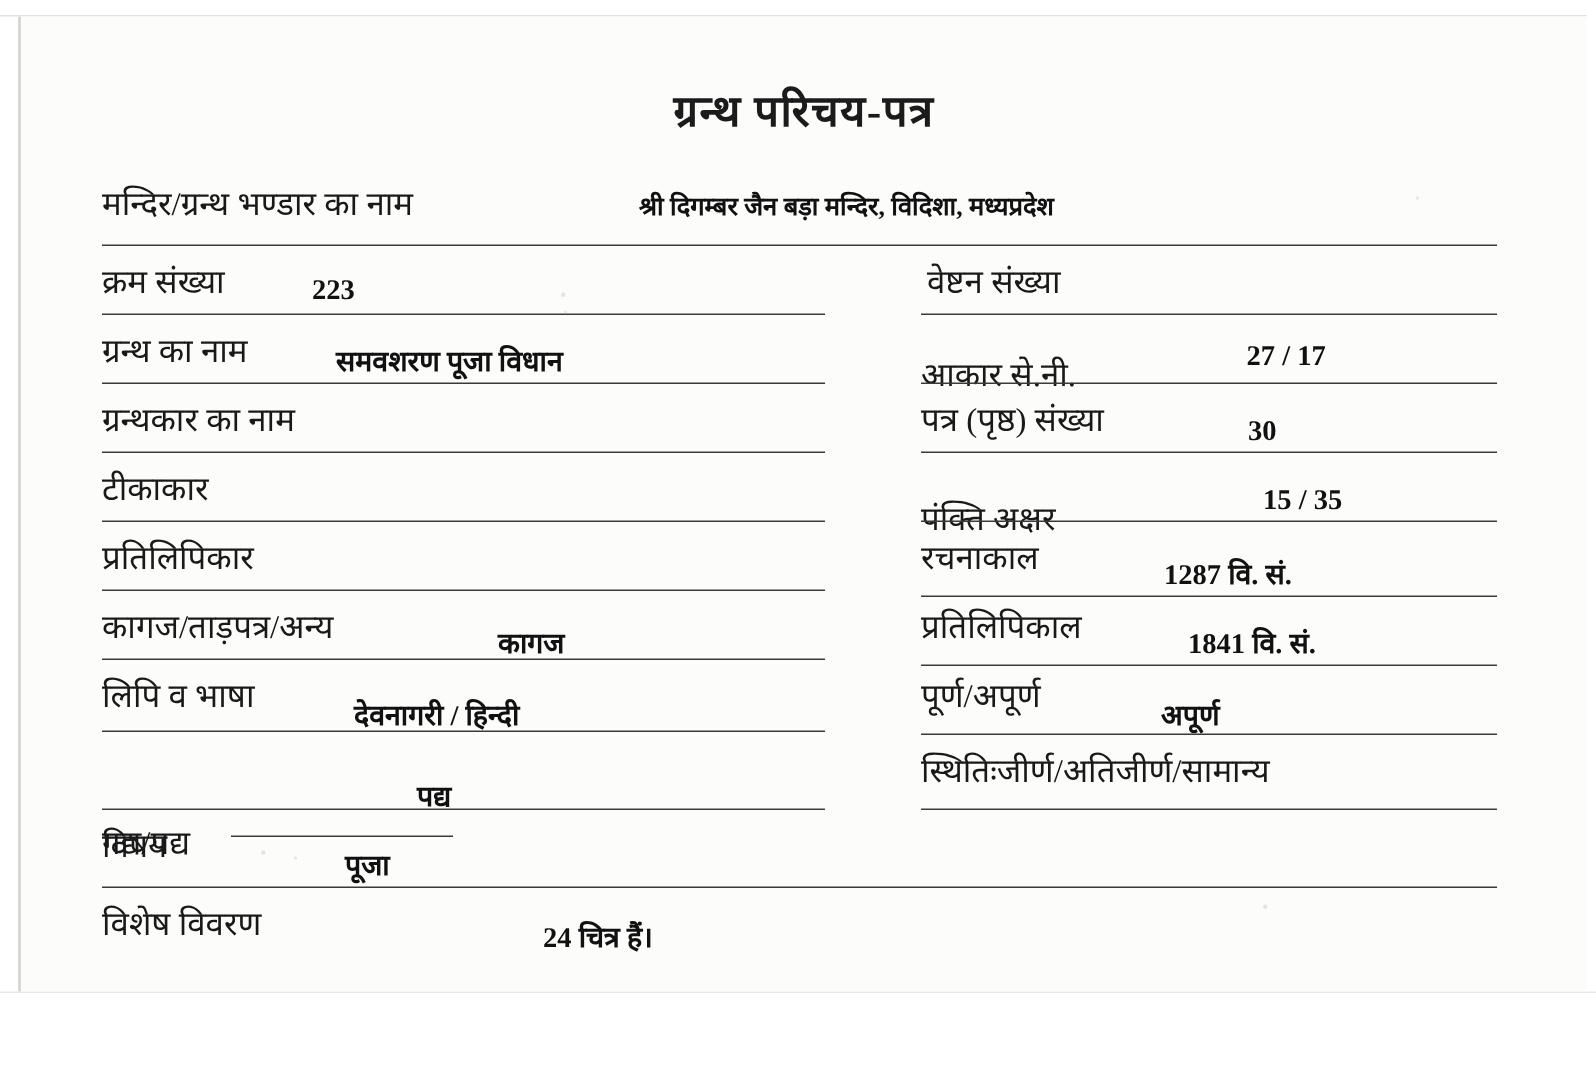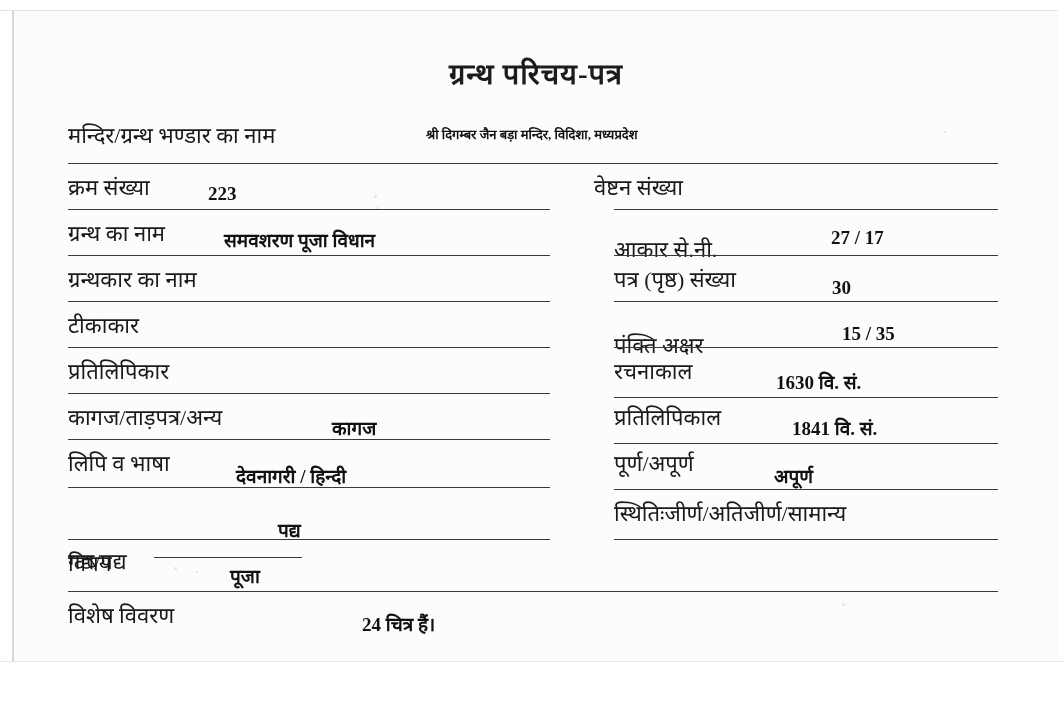--- a/index.html
+++ b/index.html
@@ -79,21 +79,21 @@
     white-space: nowrap;
   }
   .value {
     font-family: "Liberation Serif", serif;
     font-size: 19px;
     color: #111111;
     white-space: nowrap;
     font-weight: 600;
   }
   .value.small {
-    font-size: 13px;
+    font-size: 17px;
   }
   .rule {
     position: absolute;
     height: 0;
     border-top: 1.6px solid #3a3a3a;
   }
 
   
   .speck {
     position: absolute;
@@ -115,21 +115,21 @@
 
     <div class="title">ग्रन्थ परिचय-पत्र</div>
 
     <div class="cell label" style="left:54px; top:108px;">मन्दिर/ग्रन्थ भण्डार का नाम</div>
     <div class="cell value small" style="left:412px; top:114px;">श्री दिगम्बर जैन बड़ा मन्दिर, विदिशा, मध्यप्रदेश</div>
     <div class="rule" style="left:54px; top:152px; width:930px;"></div>
 
     <div class="cell label" style="left:54px; top:160px;">क्रम संख्या</div>
     <div class="cell value" style="left:194px; top:172px;">223</div>
     <div class="rule" style="left:54px; top:198px; width:482px;"></div>
-    <div class="cell label" style="left:580px; top:160px;">वेष्टन संख्या</div>
+    <div class="cell label" style="left:604px; top:160px;">वेष्टन संख्या</div>
     <div class="cell value" style="left:800px; top:172px;"></div>
     <div class="rule" style="left:600px; top:198px; width:384px;"></div>
 
     <div class="cell label" style="left:54px; top:206px;">ग्रन्थ का नाम</div>
     <div class="cell value" style="left:210px; top:216px;">समवशरण पूजा विधान</div>
     <div class="rule" style="left:54px; top:244px; width:482px;"></div>
     <div class="cell label" style="left:600px; top:222px;">आकार से.नी.</div>
     <div class="cell value" style="left:808px; top:216px;margin-left:9px;">27 / 17</div>
     <div class="rule" style="left:600px; top:244px; width:384px;"></div>
 
@@ -144,21 +144,21 @@
     <div class="cell value" style="left:220px; top:310px;"></div>
     <div class="rule" style="left:54px; top:336px; width:482px;"></div>
     <div class="cell label" style="left:600px; top:298px;margin-top:20px;">पंक्ति अक्षर</div>
     <div class="cell value" style="left:780px; top:312px;margin-left:48px;">15 / 35</div>
     <div class="rule" style="left:600px; top:336px; width:384px;"></div>
 
     <div class="cell label" style="left:54px; top:344px;">प्रतिलिपिकार</div>
     <div class="cell value" style="left:230px; top:356px;"></div>
     <div class="rule" style="left:54px; top:382px; width:482px;"></div>
     <div class="cell label" style="left:600px; top:344px;">रचनाकाल</div>
-    <div class="cell value" style="left:762px; top:358px;">1630 वि. सं.</div>
+    <div class="cell value" style="left:762px; top:358px;">1287 वि. सं.</div>
     <div class="rule" style="left:600px; top:386px; width:384px;"></div>
 
     <div class="cell label" style="left:54px; top:390px;">कागज/ताड़पत्र/अन्य</div>
     <div class="cell value" style="left:318px; top:404px;">कागज</div>
     <div class="rule" style="left:54px; top:428px; width:482px;"></div>
     <div class="cell label" style="left:600px; top:390px;">प्रतिलिपिकाल</div>
     <div class="cell value" style="left:778px; top:404px;">1841 वि. सं.</div>
     <div class="rule" style="left:600px; top:432px; width:384px;"></div>
 
     <div class="cell label" style="left:54px; top:436px;">लिपि व भाषा</div>

